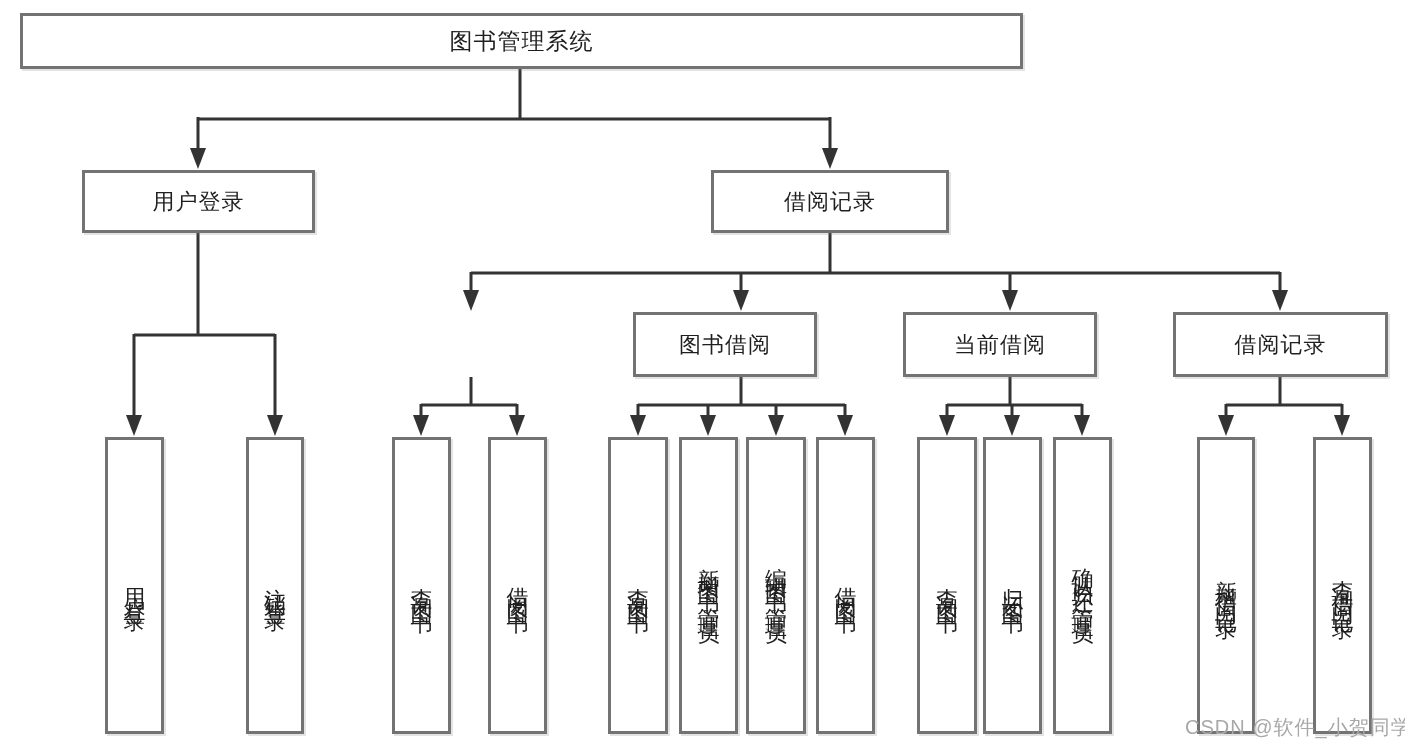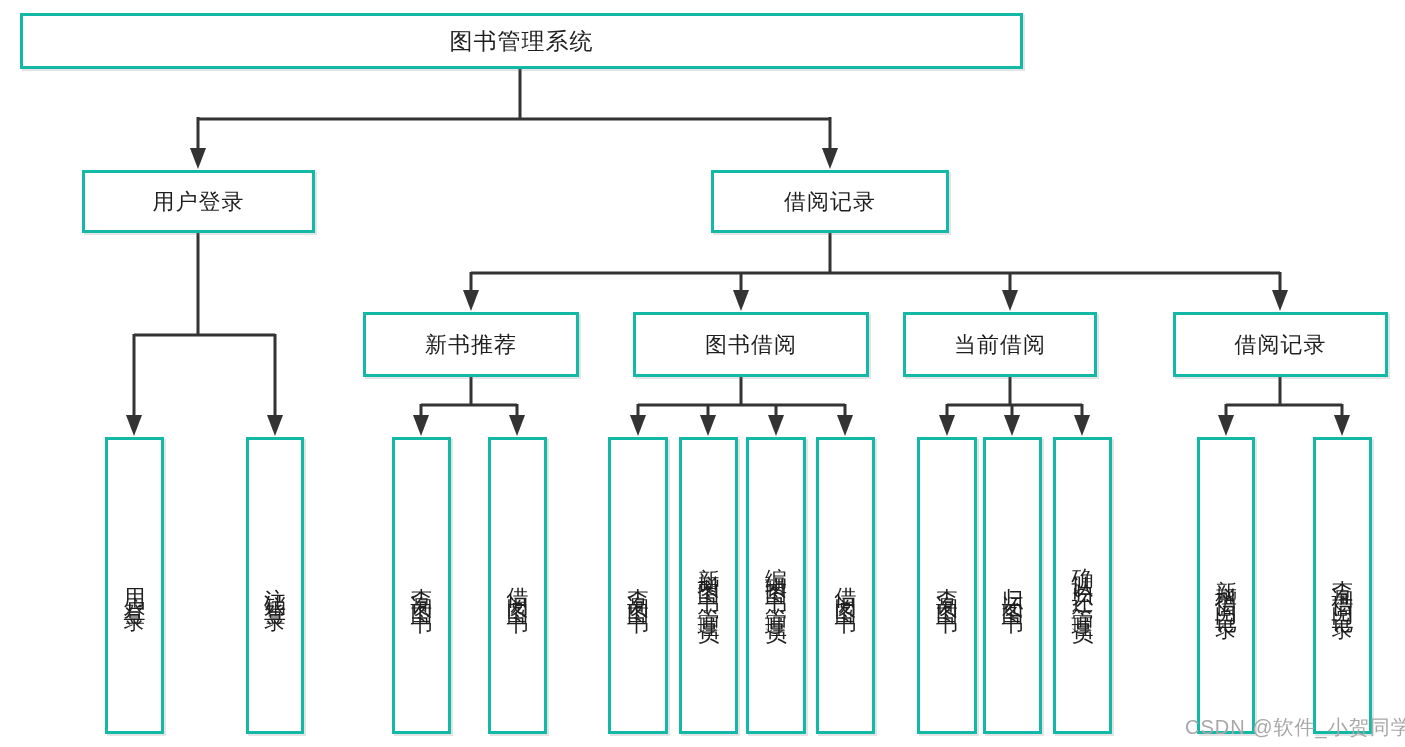--- a/index.html
+++ b/index.html
@@ -19,21 +19,21 @@
   svg.wires {
     position: absolute;
     left: 0; top: 0;
     width: 1405px; height: 747px;
     z-index: 1;
   }
   .node {
     position: absolute;
     box-sizing: border-box;
     background: #ffffff;
-    border: 3px solid #14b8a6;
+    border: 3px solid #737373;
     display: flex;
     align-items: center;
     justify-content: center;
     z-index: 2;
     box-shadow: 2px 2px 0 rgba(130,130,130,0.22);
   }
   .hbox {
     font-size: 22px;
     letter-spacing: 1px;
   }
@@ -101,24 +101,21 @@
     <span>图书管理系统</span>
   </div>
 
   <div class="node hbox" style="left:82px; top:170px; width:233px; height:63px;">
     <span>用户登录</span>
   </div>
   <div class="node hbox" style="left:711px; top:170px; width:238px; height:63px;">
     <span>借阅记录</span>
   </div>
 
-  <div class="node hbox" style="left:363px; top:312px; width:216px; height:65px;">
-    <span>新书推荐</span>
-  </div>
-  <div class="node hbox" style="left:633px; top:312px; width:236px; height:65px;">
+  <div class="node hbox" style="left:633px; top:312px; width:184px; height:65px;">
     <span>图书借阅</span>
   </div>
   <div class="node hbox" style="left:903px; top:312px; width:194px; height:65px;">
     <span>当前借阅</span>
   </div>
   <div class="node hbox" style="left:1173px; top:312px; width:215px; height:65px;">
     <span>借阅记录</span>
   </div>
 
   <div class="node vbox" style="left:105px; top:437px; width:59px; height:297px;">

